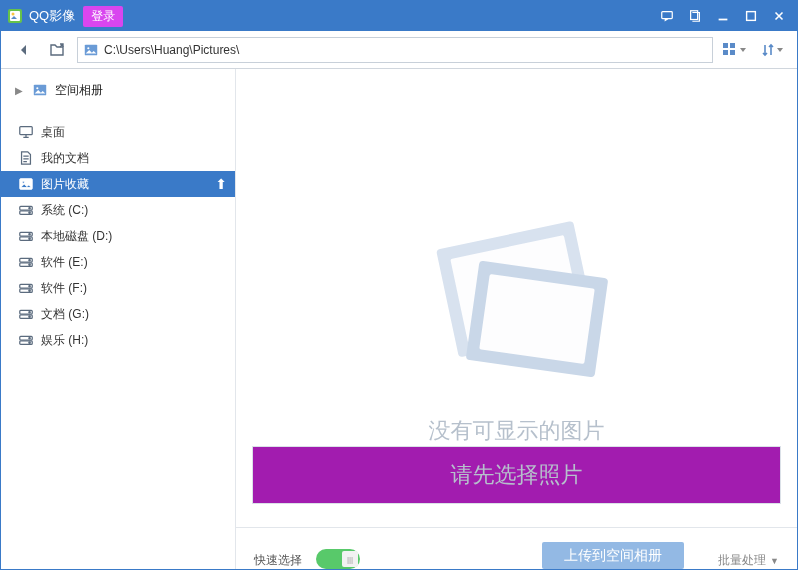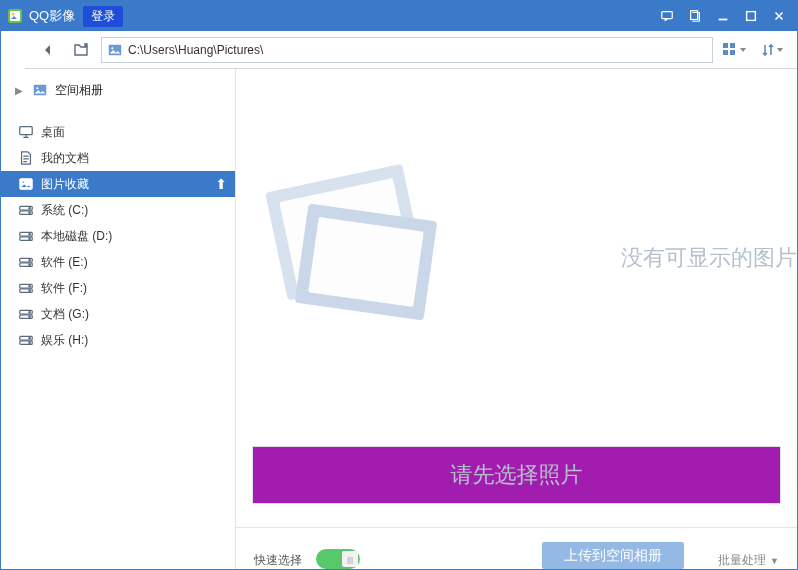--- a/index.html
+++ b/index.html
@@ -1,26 +1,26 @@
 <!DOCTYPE html>
 <html><head>
 <meta charset="utf-8">
 <style>
 * { margin: 0; padding: 0; box-sizing: border-box; font-family: "Microsoft YaHei", sans-serif; }
 body { width: 798px; height: 570px; background: #fff; border: 1px solid #3a7ac8; overflow: hidden; }
 
 .titlebar { height: 30px; background: #3a7ac8; display: flex; align-items: center; padding: 0 4px 0 6px; color: #fff; }
 .app-icon { width: 16px; height: 16px; margin-right: 6px; display: inline-flex; }
 .app-title { font-size: 13px; color: #fff; }
-.login-btn { margin-left: 8px; background: #1d4ed8; color: #fff; font-size: 12px; padding: 2px 8px; border-radius: 2px; cursor: pointer; }
+.login-btn { margin-left: 8px; background: #d946ef; color: #fff; font-size: 12px; padding: 2px 8px; border-radius: 2px; cursor: pointer; }
 .titlebar-spacer { flex: 1; }
 .titlebar-btn { width: 28px; height: 28px; display: flex; align-items: center; justify-content: center; cursor: pointer; color: #fff; }
 .titlebar-btn svg { width: 14px; height: 14px; }
 
-.toolbar { height: 38px; background: #fff; border-bottom: 1px solid #d0d6dd; display: flex; align-items: center; padding: 0 8px; gap: 4px; margin-left: 24px; }
+.toolbar { height: 38px; background: #fff; border-bottom: 1px solid #d0d6dd; display: flex; align-items: center; padding: 0 8px; gap: 4px; }
 .nav-btn { width: 30px; height: 28px; display: flex; align-items: center; justify-content: center; cursor: pointer; color: #5b6b7e; border-radius: 2px; }
 .path-container { flex: 1; display: flex; align-items: center; border: 1px solid #c8d0d9; height: 26px; padding: 0 4px; }
 .path-icon { width: 18px; height: 18px; display: flex; align-items: center; justify-content: center; color: #5b7aa0; margin-right: 4px; }
 .path-text { font-size: 12px; color: #333; flex: 1; }
 .tool-btn { width: 34px; height: 28px; display: flex; align-items: center; justify-content: center; cursor: pointer; color: #5b6b7e; }
 .tool-btn svg { color: #5a8bc8; }
 
 .main { display: flex; height: calc(570px - 30px - 38px - 2px); }
 
 .sidebar { width: 235px; border-right: 1px solid #e2e6eb; padding: 8px 0; overflow-y: auto; }
@@ -28,21 +28,21 @@
 .tree-item.root { font-size: 12px; color: #222; }
 .tree-item .caret { width: 10px; color: #888; font-size: 10px; }
 .tree-item .item-icon { width: 18px; height: 18px; display: flex; align-items: center; justify-content: center; }
 .tree-item.selected { background: #3a7ac8; color: #fff; }
 .tree-item.selected .item-icon svg { stroke: #fff; fill: #fff; }
 .tree-item .arrow-up { margin-left: auto; color: #fff; font-size: 14px; }
 .tree-group { margin-top: 16px; }
 .tree-group .tree-item { padding-left: 16px; }
 
 .content { flex: 1; display: flex; flex-direction: column; }
-.image-area { flex: 1; display: flex; flex-direction: row; align-items: center; justify-content: space-between; color: #aab5c2; }
+.image-area { flex: 1; display: flex; flex-direction: column; align-items: center; justify-content: flex-end; color: #aab5c2; }
 .empty-graphic { margin-bottom: 18px; }
 .empty-text { font-size: 22px; color: #b6c0cc; }
 
 .select-bar { height: 58px; margin: 0 16px 10px 16px; border: 1px solid #dbe1e8; background: #a21caf; display: flex; align-items: center; justify-content: center; color: #b6c0cc; font-size: 22px; }
 
 .action-bar { height: 42px; border-top: 1px solid #e2e6eb; display: flex; align-items: flex-end; padding: 0 18px; gap: 14px; margin-top: 13px; }
 .quick-label { font-size: 12px; color: #555; }
 .toggle { width: 44px; height: 20px; background: #58c96a; border-radius: 10px; position: relative; cursor: pointer; }
 .toggle-thumb { position: absolute; right: 2px; top: 2px; width: 16px; height: 16px; background: #f2f2f2; border-radius: 2px; display: flex; align-items: center; justify-content: center; font-size: 8px; color: #999; }
 .action-spacer { flex: 1; }

